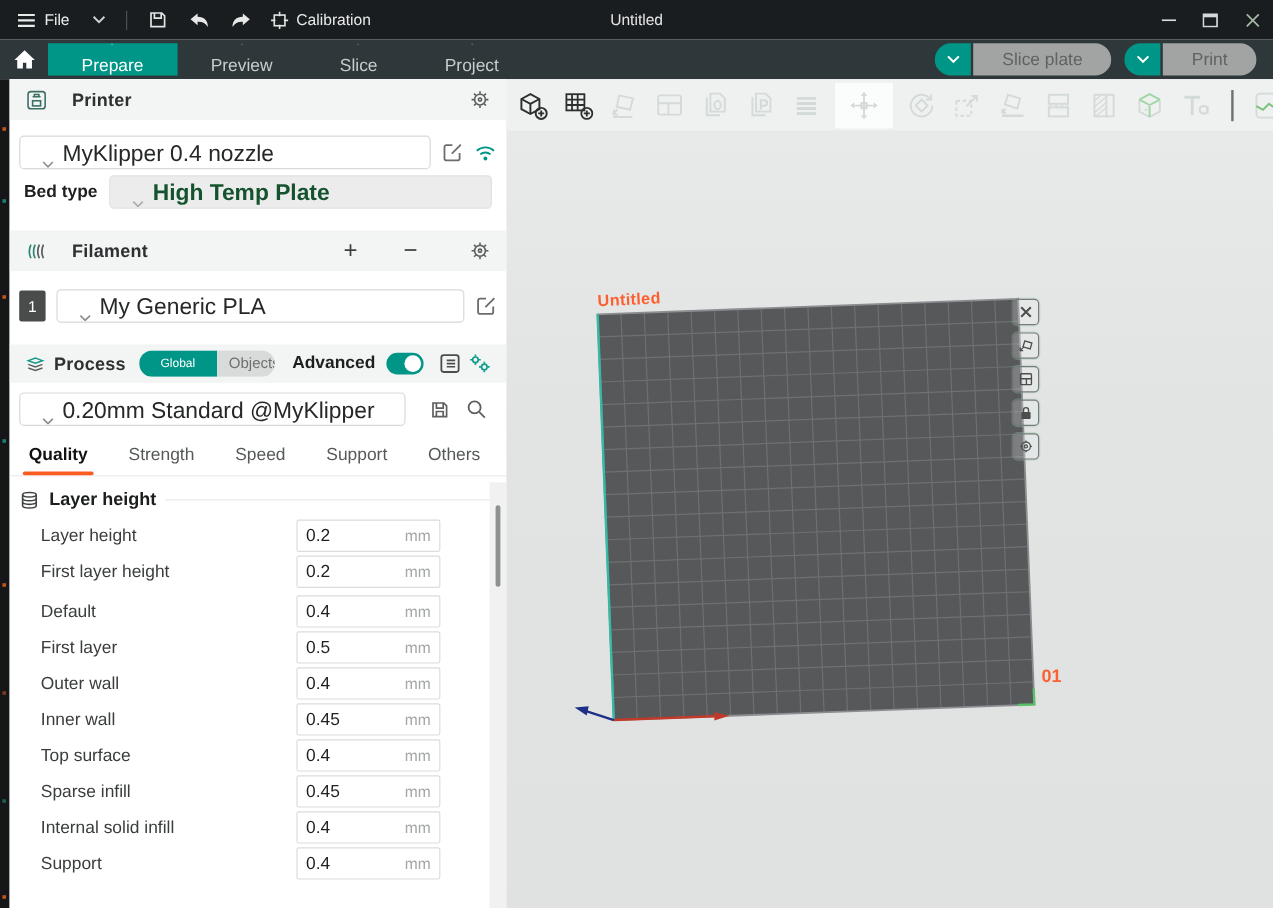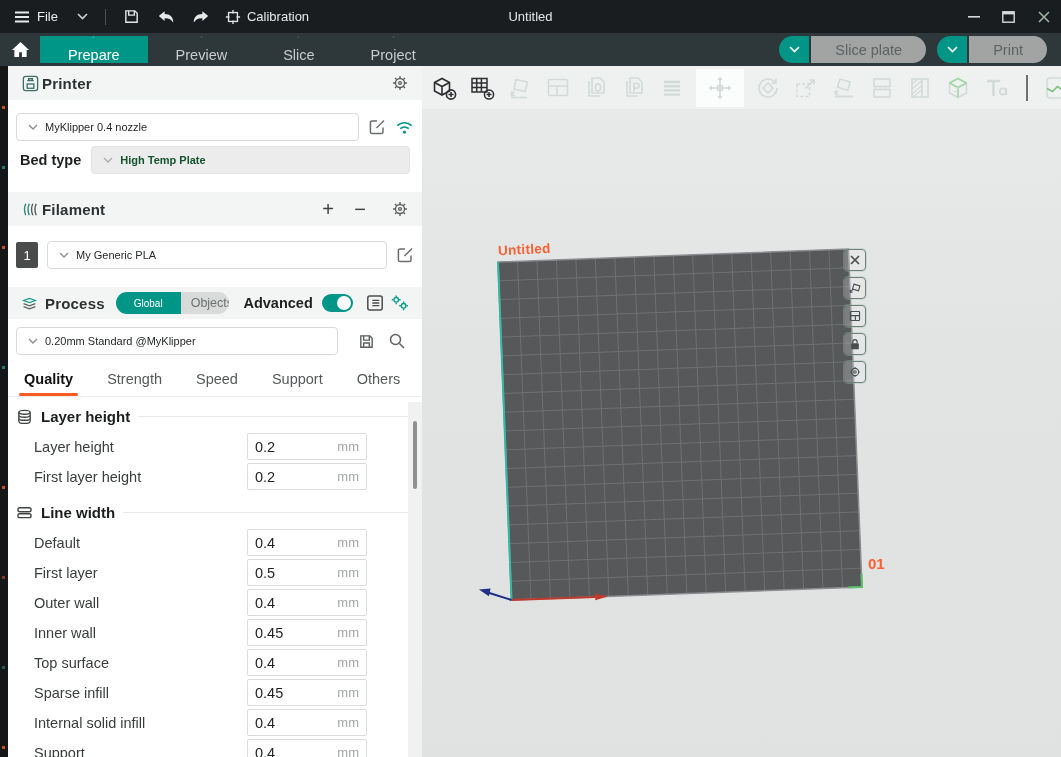--- a/index.html
+++ b/index.html
@@ -34,29 +34,29 @@
 
   
   .main { position:absolute; top:66px; left:0; right:0; bottom:0; display:flex; }
   .edge-strip { width:8px; background:#141617; position:relative; }
   .edge-strip::before { content:""; position:absolute; left:2px; top:40px; width:3px; height:3px;
     background:#c4511f; box-shadow:0 60px 0 #1f7d6f, 0 140px 0 #c4511f, 0 260px 0 #1f7d6f,
     0 380px 0 #c4511f, 0 470px 0 #7a3b1e, 0 560px 0 #1f5d52, 0 640px 0 #c4511f; }
 
   
   .sidebar { width:414px; background:#fff; position:relative; overflow:hidden; flex-shrink:0; }
-  .s-header { display:flex; align-items:center; height:34px; background:#f3f5f5; padding:0 13px; gap:2px; }
+  .s-header { display:flex; align-items:center; height:34px; background:#f3f5f5; padding:0 13px; gap:20px; }
   .s-header .s-title { font-size:15px; font-weight:bold; color:#2e3131; letter-spacing:.2px; }
   .hspace { flex:1; }
   .icon-btn { display:flex; align-items:center; justify-content:center; cursor:pointer; }
   .pm { font-size:20px; color:#3c3f3e; width:22px; text-align:center; cursor:pointer; line-height:20px; }
 
   .combo-row { display:flex; align-items:center; margin:13px 8px 0 8px; gap:9px; }
   .combo { flex:1; height:28px; border:1px solid #d8dada; border-radius:4px; background:#fff;
-    display:flex; align-items:center; padding:0 11px; gap:7px; font-size:11px; color:#262828; cursor:pointer; }
+    display:flex; align-items:flex-end; padding:0 18px; gap:7px; font-size:19px; color:#262828; cursor:pointer; }
   .combo.disabled { background:#ececec; border-color:#e2e2e2; color:#14532d;font-weight:bold; }
   .bed-row { display:flex; align-items:center; margin:5px 12px 4px 8px; gap:10px; }
   .bed-label { font-size:14.5px; color:#1e2020; font-weight:bold; padding-left:4px; white-space:nowrap; }
   .fil-index { width:22px; height:26px; background:#4a4c4c; color:#fff; font-size:13px; border-radius:2px;
     display:flex; align-items:center; justify-content:center; flex-shrink:0; }
 
   .proc-header { margin-top:18px; height:32px; gap:7px; }
   .scope-pill { display:flex; border-radius:12px; overflow:hidden; height:22px; margin-left:4px; }
   .scope-a { background:#009687; color:#fff; font-size:10px; display:flex; align-items:center; padding:0 18px; }
   .scope-b { background:#d9dbdb; color:#6c7070; font-size:12.5px; display:flex; align-items:center; padding:0 10px; }
@@ -403,28 +403,20 @@
 
             <div class="srow">
               <span class="slabel">First layer height</span>
               <span class="sinput">
                 <span class="sval">0.2</span>
                 <span class="sunit">mm</span>
               </span>
             </div>
           </div>
 
-        <div class="grp-header" style="margin-top:11px">
-          <svg width="17" height="17" viewBox="0 0 18 18" fill="none" stroke="#3f4442" stroke-width="1.4">
-              <rect x="2" y="4" width="14" height="4.2" rx="2.1"></rect>
-              <rect x="2" y="10.3" width="14" height="4.2" rx="2.1"></rect>
-            </svg>
-          <b>Line width</b>
-          <div class="gline"></div>
-        </div>
         <div>
 
             <div class="srow">
               <span class="slabel">Default</span>
               <span class="sinput">
                 <span class="sval">0.4</span>
                 <span class="sunit">mm</span>
               </span>
             </div>
 

